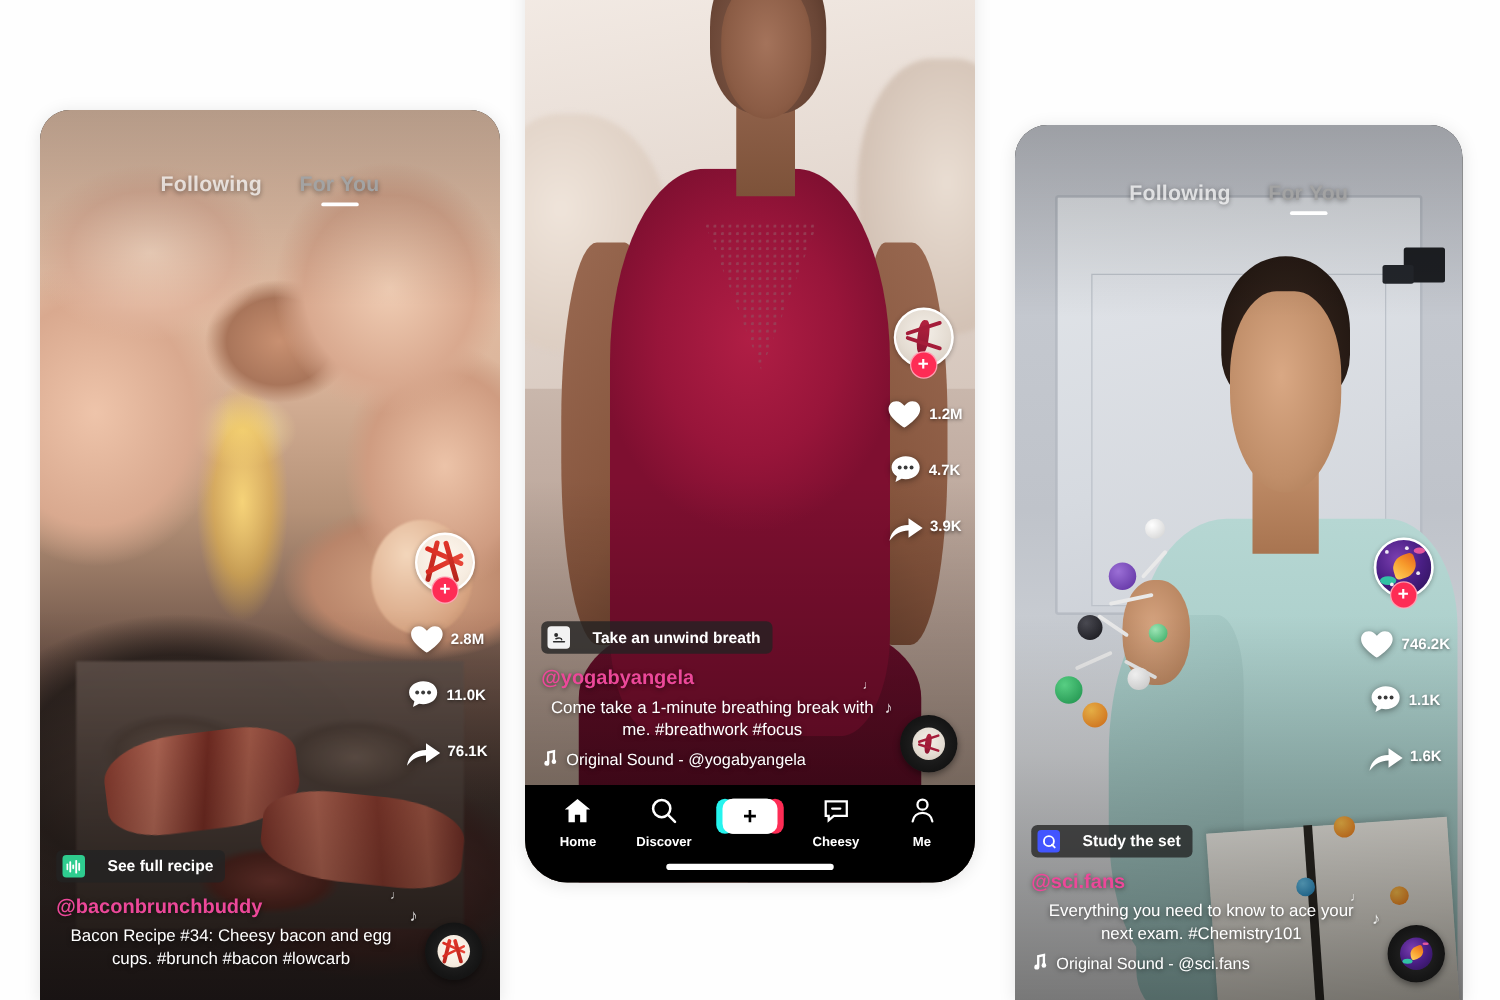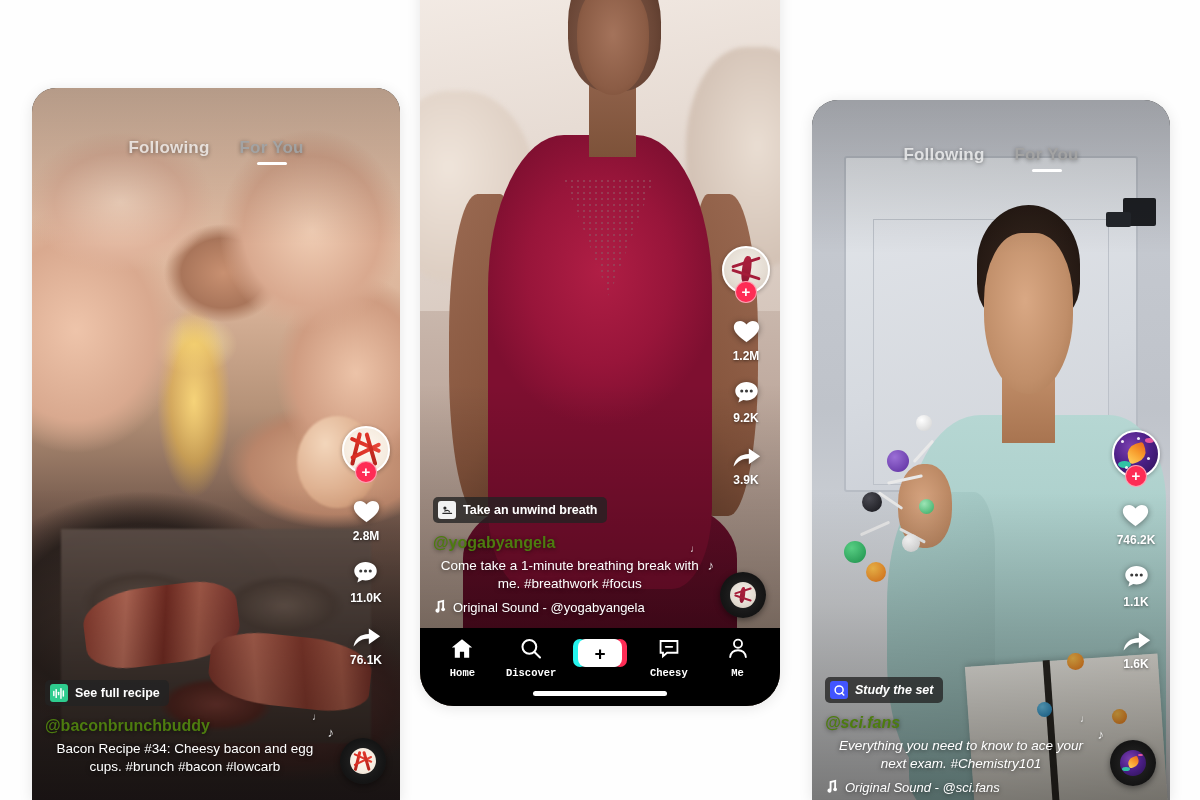--- a/index.html
+++ b/index.html
@@ -264,21 +264,21 @@
   }
   .av-space .st { position:absolute; width:3px; height:3px; background:#fff; border-radius:50%; opacity:.9; }
   .av-space .g1 { position:absolute; left:8%; top:66%; width:30%; height:16%; background:#2fd4a7; border-radius:50%; opacity:.9; }
   .av-space .g2 { position:absolute; right:10%; top:14%; width:20%; height:11%; background:#ff5fa2; border-radius:50%; opacity:.85;}
   .plus {
     position: absolute; left: 50%; transform: translateX(-50%);
     bottom: -9px; width: 22px; height: 22px; border-radius: 50%;
     background: #fe2c55; color: #fff; font-size: 15px; font-weight: bold;
     line-height: 20px; text-align: center; border: 1px solid rgba(255,255,255,.55);
   }
-  .act { display: flex; flex-direction: column; align-items: center; gap: 3px; cursor: pointer; }
+  .act { display: flex; flex-direction: row; align-items: center; gap: 3px; cursor: pointer; }
   .act svg { filter: drop-shadow(0 1px 3px rgba(0,0,0,.45)); display:block; }
   .act .cnt {
     color: #fff; font-size: 12px; font-weight: bold;
     text-shadow: 0 1px 3px rgba(0,0,0,.55);
   }
 
   
   .disc {
     position: absolute; right: 14px; z-index: 7;
     width: 46px; height: 46px; border-radius: 50%;
@@ -286,44 +286,44 @@
     display: flex; align-items: center; justify-content: center;
     box-shadow: 0 2px 6px rgba(0,0,0,.45);
   }
   .disc .inner { width: 26px; height: 26px; border-radius: 50%; overflow: hidden; position: relative; }
   .notes { position: absolute; z-index: 7; color: #fff; opacity: .85;
            text-shadow: 0 1px 3px rgba(0,0,0,.5); }
 
   
   .caption { position: absolute; left: 13px; z-index: 6; max-width: 76%; }
   .badge {
-    display: inline-flex; align-items: center; gap: 7px;
+    display: inline-flex; align-items: center; gap: 18px;
     background: rgba(35,35,35,.78); border-radius: 5px;
     padding: 4px 9px 4px 5px; margin-bottom: 11px;
   }
   .badge .bi { width: 18px; height: 18px; border-radius: 3px;
                display:flex; align-items:center; justify-content:center; flex: none; }
   .badge .bt { color: #fff; font-size: 12.5px; font-weight: bold; white-space: nowrap; }
-  .handle { color: #4d7c0f; font-size: 16px; font-weight: bold;
+  .handle { color: #ec4899; font-size: 16px; font-weight: bold;
             text-shadow: 0 1px 4px rgba(0,0,0,.55); margin-bottom: 5px; }
   .desc { color: #fff; font-size: 13.5px; line-height: 1.33;
           text-shadow: 0 1px 4px rgba(0,0,0,.55); margin-bottom: 6px; text-align: center; }
   .sound { color: #fff; font-size: 13px; display: flex; align-items: center; gap: 7px;
            text-shadow: 0 1px 4px rgba(0,0,0,.55); }
 
   
   .navbar {
     position: absolute; left: 0; right: 0; bottom: 0; height: 78px;
     background: #000; z-index: 8;
     display: flex; align-items: flex-start; justify-content: space-around;
     padding: 9px 8px 0;
     border-radius: 0 0 32px 32px;
   }
   .nav-item { display:flex; flex-direction: column; align-items:center; gap:3px; cursor:pointer; width: 58px; }
-  .nav-item .nl { color: #fff; font-size: 10.5px; font-weight: bold; font-family: Liberation Mono, monospace; }
+  .nav-item .nl { color: #fff; font-size: 10.5px; font-weight: bold; }
   .create {
     width: 44px; height: 28px; border-radius: 9px; position: relative;
     background: #fff; display:flex; align-items:center; justify-content:center;
     margin-top: 2px;
   }
   .create::before, .create::after {
     content:""; position:absolute; top:0; width: 14px; height: 28px; border-radius: 9px; z-index:0;
   }
   .create::before { left: -5px; background: #25f4ee; }
   .create::after  { right: -5px; background: #fe2c55; }
@@ -467,21 +467,21 @@
         </div>
         <div class="act">
           <span>
             <svg width="31" height="30" viewBox="0 0 24 24" fill="#fff">
                 <path d="M12 3.2c-5 0-9 3.2-9 7.2 0 2.3 1.3 4.3 3.4 5.6l-.9 3.6 3.9-2a11 11 0 0 0 2.6.3c5 0 9-3.2 9-7.5s-4-7.2-9-7.2z"></path>
                 <circle cx="8.2" cy="10.4" r="1.25" fill="#3a3a3a"></circle>
                 <circle cx="12" cy="10.4" r="1.25" fill="#3a3a3a"></circle>
                 <circle cx="15.8" cy="10.4" r="1.25" fill="#3a3a3a"></circle>
               </svg>
           </span>
-          <span class="cnt">9.2K</span>
+          <span class="cnt">4.7K</span>
         </div>
         <div class="act">
           <span>
             <svg width="33" height="30" viewBox="0 0 24 22" fill="#fff">
                 <path d="M2.5 19.5c1.2-6.2 5-9 11.2-9.2V6.3L22 12l-8.3 5.8v-4.3c-4.6.1-7.6 1.7-11.2 6z"></path>
               </svg>
           </span>
           <span class="cnt">3.9K</span>
         </div>
       </div>
@@ -655,21 +655,21 @@
       <div class="notes" style="right:66px; bottom:58px; font-size:13px;">♪</div>
       <div class="notes" style="right:80px; bottom:76px; font-size:10px;">♩</div>
       <div class="disc" style="bottom:14px;">
         <div class="inner av-space">
           <div class="rock"></div>
             <div class="g1"></div>
             <div class="g2"></div>
         </div>
       </div>
 
-      <div class="caption" style="bottom:4px;font-style:italic;">
+      <div class="caption" style="bottom:21px;">
         <div class="badge">
           <span class="bi" style="background:#4255ff;">
             <svg width="13" height="13" viewBox="0 0 14 14" fill="none" stroke="#fff" stroke-width="1.6">
                 <circle cx="6.6" cy="6.4" r="4.3"></circle>
                 <path d="M9.2 9.4 11.6 11.8" stroke-linecap="round"></path>
               </svg>
           </span>
           <span class="bt">Study the set</span>
         </div>
         <div class="handle">@sci.fans</div>

